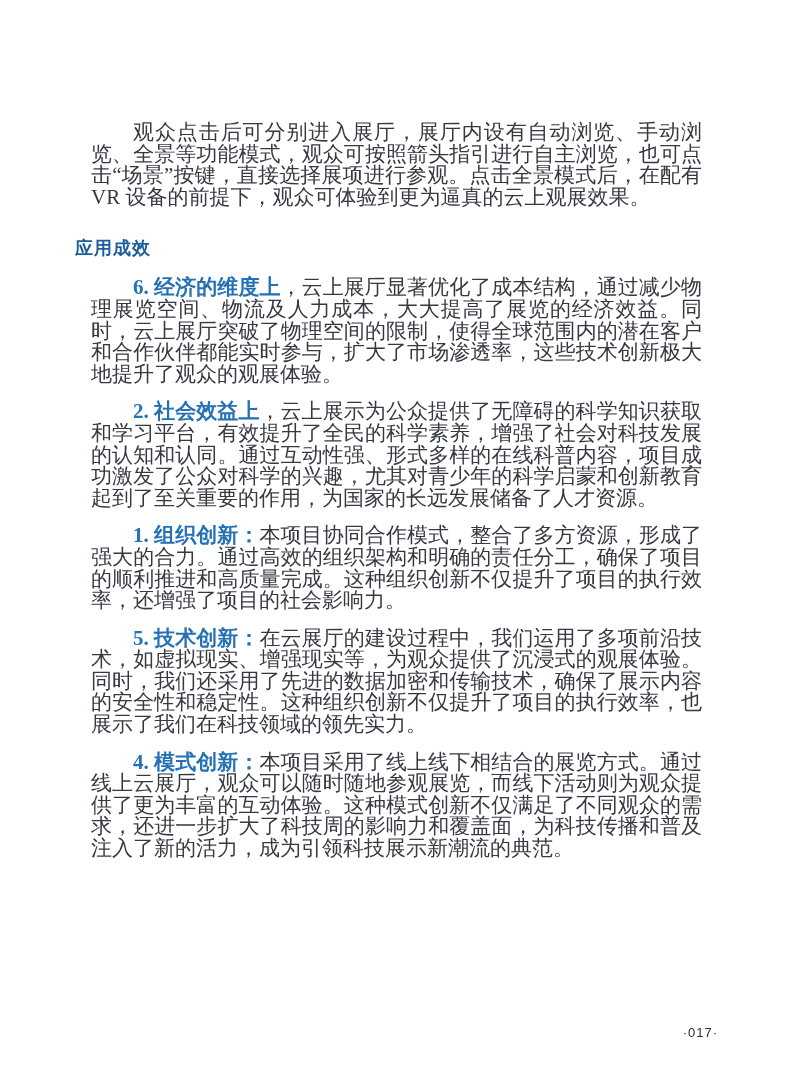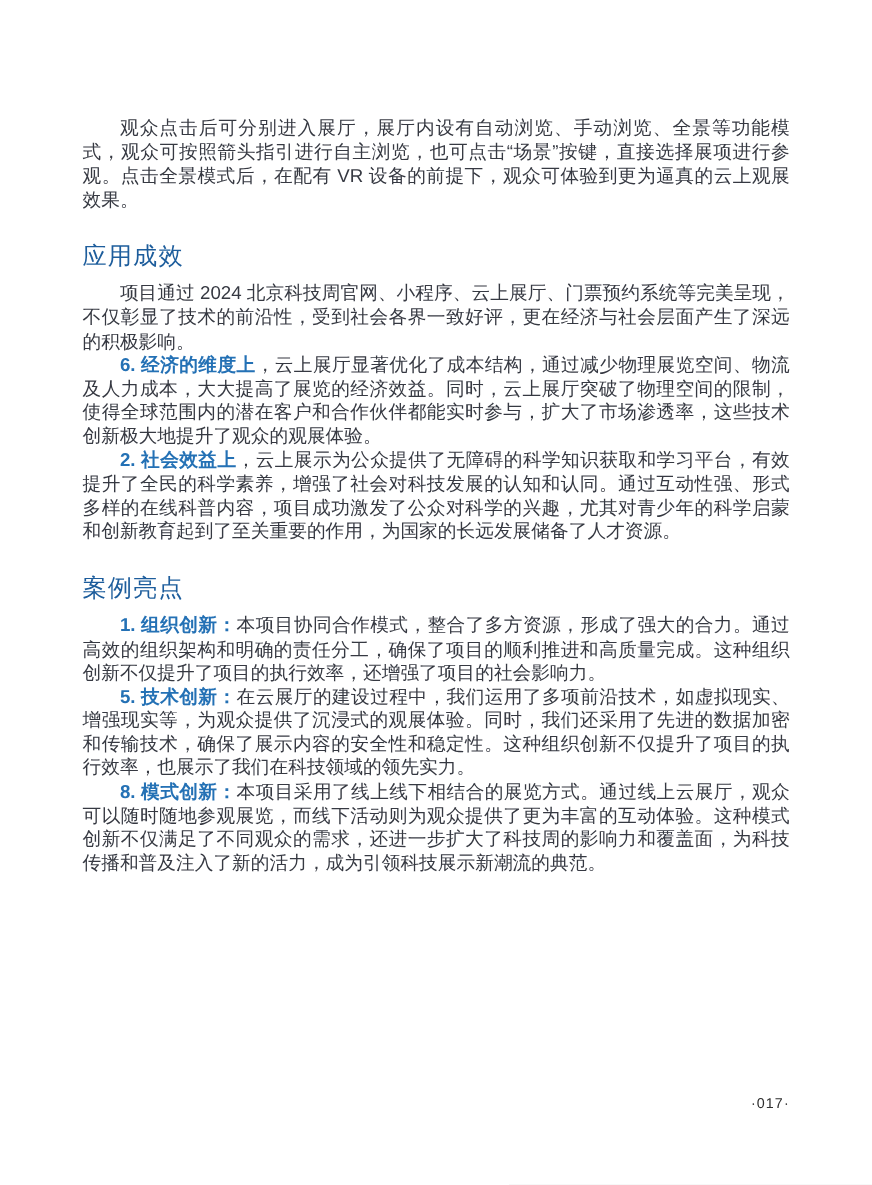--- a/index.html
+++ b/index.html
@@ -16,71 +16,70 @@
   }
   .page{
     position:relative;
     width:793px;height:1077px;
     background:var(--page-bg);
     box-sizing:border-box;
     padding:106px 75px 0 75px;
     overflow:hidden;
   }
   .para{
-    margin:0;
-    font-size:17px;
+    margin:16px;
+    font-size:21px;
     line-height:21.6px;
     font-weight:500;
     color:var(--body-text);
     text-align:justify;
     text-indent:2em;
     text-justify:inter-ideograph;
+    font-family:Liberation Serif, serif;
   }
   .heading{
     margin:28px 0 11px 0;
-    font-size:22px;
+    font-size:18px;
     line-height:25px;
-    font-weight:normal;
+    font-weight:bold;
     color:var(--heading-blue);
     letter-spacing:1px;
   }
   .plabel{
     color:var(--label-blue);
     font-weight:bold;
   }
   .page-number{
     position:absolute;
-    top:995px;
+    top:1025px;
     right:75px;
     font-size:13px;
     line-height:15px;
     color:#2e2e2e;
     letter-spacing:1px;
   }
 </style>
 </head>
 <body>
 
 <div class="page">
 
   <p class="para">观众点击后可分别进入展厅，展厅内设有自动浏览、手动浏览、全景等功能模式，观众可按照箭头指引进行自主浏览，也可点击“场景”按键，直接选择展项进行参观。点击全景模式后，在配有 VR 设备的前提下，观众可体验到更为逼真的云上观展效果。</p>
 
   <h2 class="heading">应用成效</h2>
 
-  <p class="para"><span>项目通过 2024 北京科技周官网、小程序、云上展厅、门票预约系统等完美呈现，不仅彰显了技术的前沿性，受到社会各界一致好评，更在经济与社会层面产生了深远的积极影响。</span></p>
 
   <p class="para"><span class="plabel">6. 经济的维度上</span><span>，云上展厅显著优化了成本结构，通过减少物理展览空间、物流及人力成本，大大提高了展览的经济效益。同时，云上展厅突破了物理空间的限制，使得全球范围内的潜在客户和合作伙伴都能实时参与，扩大了市场渗透率，这些技术创新极大地提升了观众的观展体验。</span></p>
 
   <p class="para"><span class="plabel">2. 社会效益上</span><span>，云上展示为公众提供了无障碍的科学知识获取和学习平台，有效提升了全民的科学素养，增强了社会对科技发展的认知和认同。通过互动性强、形式多样的在线科普内容，项目成功激发了公众对科学的兴趣，尤其对青少年的科学启蒙和创新教育起到了至关重要的作用，为国家的长远发展储备了人才资源。</span></p>
 
 
-  <h2 class="heading">案例亮点</h2>
 
 
   <p class="para"><span class="plabel">1. 组织创新：</span><span>本项目协同合作模式，整合了多方资源，形成了强大的合力。通过高效的组织架构和明确的责任分工，确保了项目的顺利推进和高质量完成。这种组织创新不仅提升了项目的执行效率，还增强了项目的社会影响力。</span></p>
 
   <p class="para"><span class="plabel">5. 技术创新：</span><span>在云展厅的建设过程中，我们运用了多项前沿技术，如虚拟现实、增强现实等，为观众提供了沉浸式的观展体验。同时，我们还采用了先进的数据加密和传输技术，确保了展示内容的安全性和稳定性。这种组织创新不仅提升了项目的执行效率，也展示了我们在科技领域的领先实力。</span></p>
 
-  <p class="para"><span class="plabel">8. 模式创新：</span><span>本项目采用了线上线下相结合的展览方式。通过线上云展厅，观众可以随时随地参观展览，而线下活动则为观众提供了更为丰富的互动体验。这种模式创新不仅满足了不同观众的需求，还进一步扩大了科技周的影响力和覆盖面，为科技传播和普及注入了新的活力，成为引领科技展示新潮流的典范。</span></p>
+  <p class="para"><span class="plabel">4. 模式创新：</span><span>本项目采用了线上线下相结合的展览方式。通过线上云展厅，观众可以随时随地参观展览，而线下活动则为观众提供了更为丰富的互动体验。这种模式创新不仅满足了不同观众的需求，还进一步扩大了科技周的影响力和覆盖面，为科技传播和普及注入了新的活力，成为引领科技展示新潮流的典范。</span></p>
 
   <div class="page-number">·017·</div>
 
 </div>
 
 </body></html>

